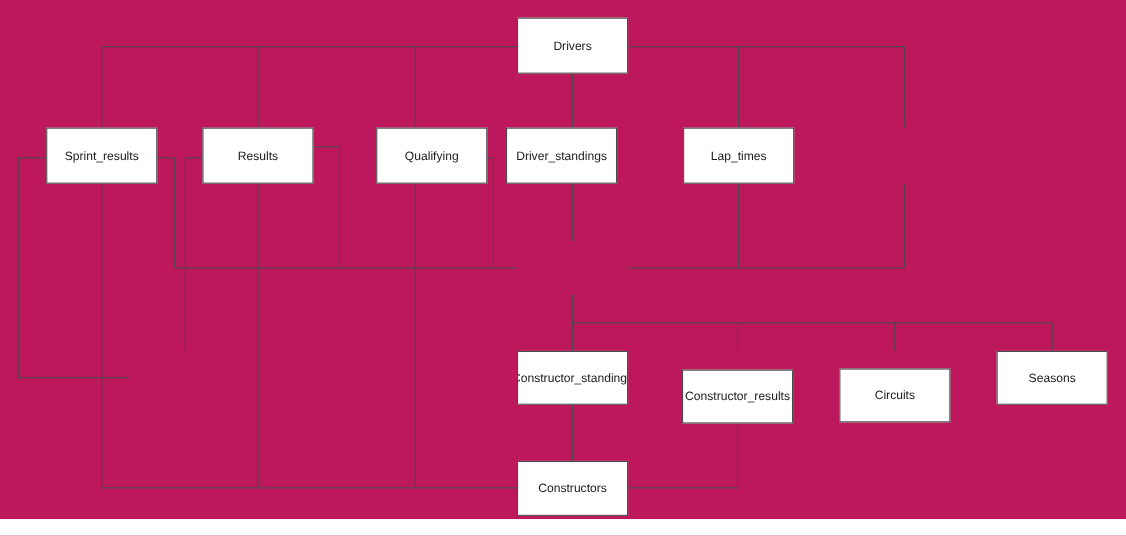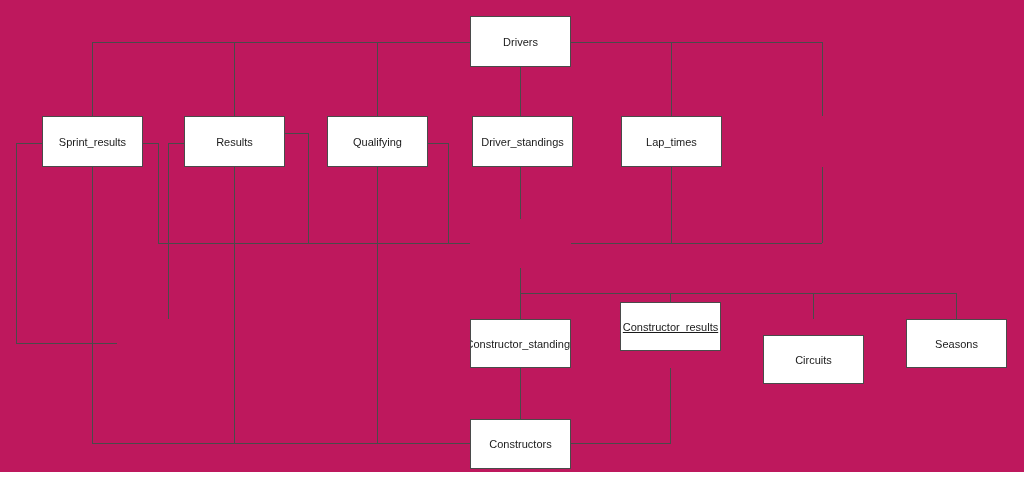--- a/index.html
+++ b/index.html
@@ -89,35 +89,35 @@
   <div class="node" style="left:470px;top:16px;width:101px;height:51px;">
       <span>Drivers</span>
     </div>
 
   <div class="node" style="left:42px;top:116px;width:101px;height:51px;">
       <span>Sprint_results</span>
     </div>
   <div class="node" style="left:184px;top:116px;width:101px;height:51px;justify-content:center;">
       <span>Results</span>
     </div>
-  <div class="node" style="left:327px;top:116px;width:101px;height:51px;">
+  <div class="node" style="left:342px;top:116px;width:101px;height:51px;">
       <span>Qualifying</span>
     </div>
-  <div class="node" style="left:472px;top:116px;width:101px;height:51px;text-align:right;">
+  <div class="node" style="left:460px;top:116px;width:101px;height:51px;text-align:right;">
       <span>Driver_standings</span>
     </div>
   <div class="node" style="left:621px;top:116px;width:101px;height:51px;">
       <span>Lap_times</span>
     </div>
 
 
   <div class="node" style="left:470px;top:319px;width:101px;height:49px;">
       <span>Constructor_standings</span>
     </div>
-  <div class="node" style="left:620px;top:302px;width:101px;height:49px;text-decoration:underline;">
+  <div class="node" style="left:620px;top:336px;width:101px;height:49px;">
       <span>Constructor_results</span>
     </div>
   <div class="node" style="left:763px;top:319px;width:101px;height:49px;margin-top:16px;">
       <span>Circuits</span>
     </div>
   <div class="node" style="left:906px;top:319px;width:101px;height:49px;">
       <span>Seasons</span>
     </div>
 
   <div class="node" style="left:470px;top:419px;width:101px;height:50px;">

